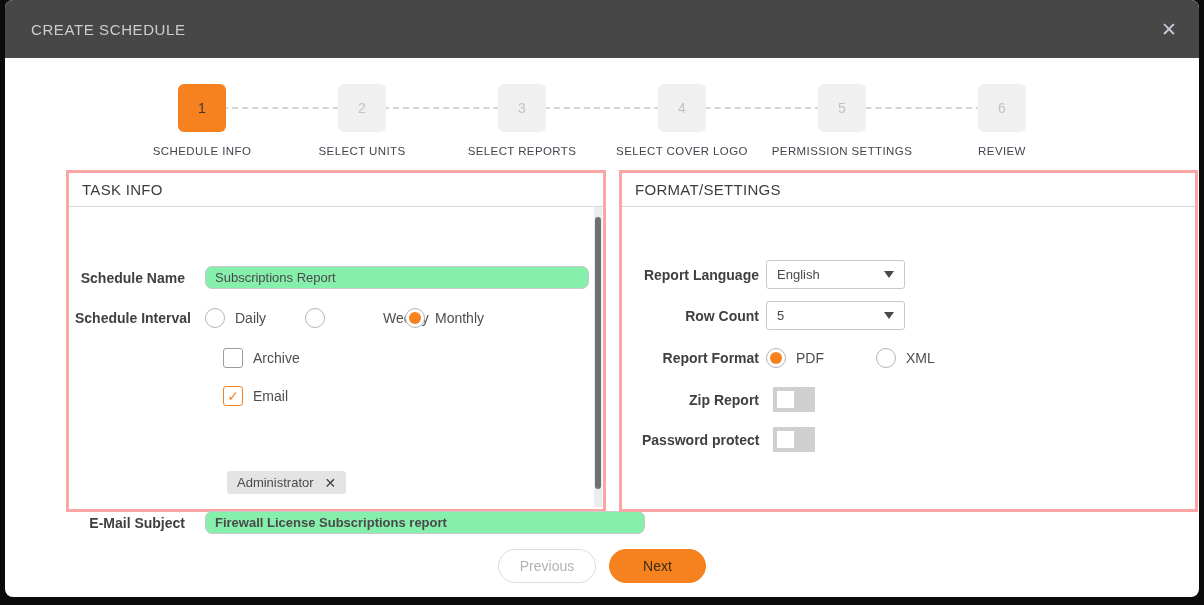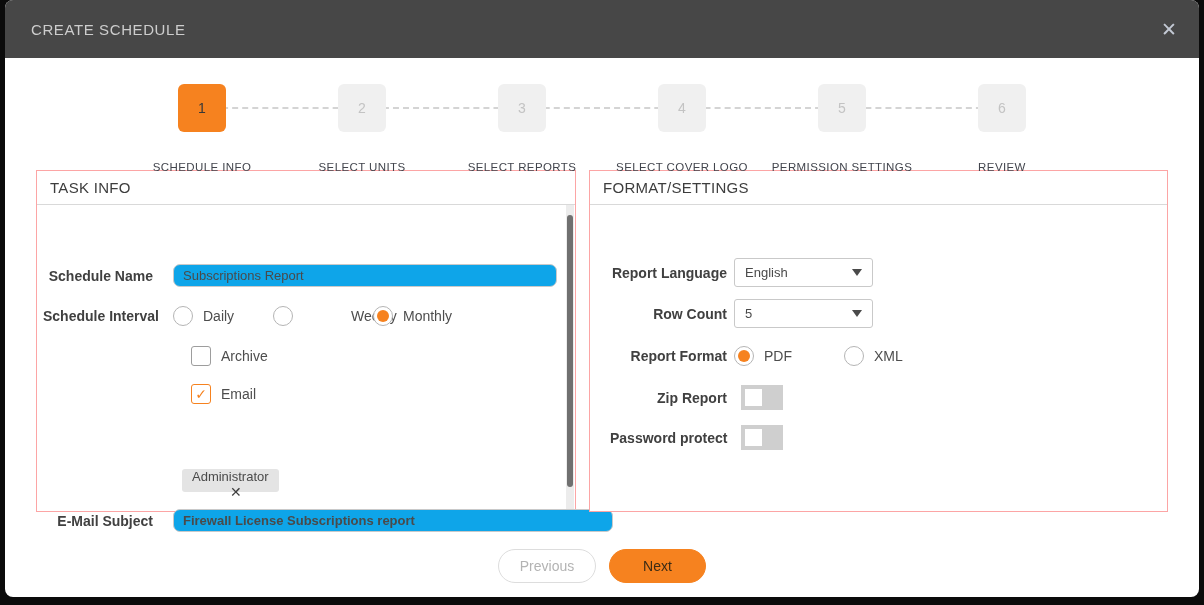--- a/index.html
+++ b/index.html
@@ -35,46 +35,46 @@
     border-top: 2px dashed #d4d4d4; z-index: 0;
   }
   .step { width: 160px; display: flex; flex-direction: column; align-items: center; z-index: 1; }
   .step .sq {
     width: 48px; height: 48px; border-radius: 6px; background: #f0f0f0;
     color: #c3c3c3; font-size: 14px; display: flex; align-items: center;
     justify-content: center; position: relative; z-index: 1;
   }
   .step.active .sq { background: #F6821F; color: #383838; }
   .step .lbl {
-    margin-top: 29px; font-size: 11.5px; color: #42454d; letter-spacing: 0.4px;
+    margin-top: 13px; font-size: 11.5px; color: #42454d; letter-spacing: 0.4px;
     white-space: nowrap;
   }
   
   .panel {
-    position: absolute; top: 170px; border: 1px solid #fca5a5; background: #fff;
+    position: absolute; top: 170px; border: 3px solid #fca5a5; background: #fff; margin-left: 30px;
   }
   .panel.left  { left: 31px;  width: 540px; height: 342px; }
   .panel.right { left: 584px; width: 579px; height: 342px; }
   .panel-header {
     height: 34px; border-bottom: 1px solid #d9d9d9; display: flex;
     align-items: center; padding: 0 13px; font-size: 15px; color: #3d3d3d;
     letter-spacing: 0.3px;
   }
   .panel-body { position: relative; height: calc(100% - 34px); }
   .row { position: absolute; display: flex; align-items: center; }
   .field-label {
     font-size: 14px; font-weight: 700; color: #404040; text-align: right;
     white-space: nowrap;
   }
   .panel.left  .field-label { position: absolute; left: 6px; width: 110px; }
   .panel.right .field-label { position: absolute; left: 20px; width: 117px; }
   .text-input {
     height: 23px; border: 1px solid #c9c9c9; border-radius: 7px;
     font-size: 13px; color: #4a4a4a; padding: 0 9px; outline: none;
-    font-family: "Liberation Sans", sans-serif; background: #0ea5e9;
+    font-family: "Liberation Sans", sans-serif; background: #86efac;
   }
   .dropdown {
     height: 29px; border: 1px solid #c9c9c9; border-radius: 3px; background: #fff;
     display: flex; align-items: center; padding: 0 10px; font-size: 13px;
     color: #4a4a4a; cursor: pointer;
   }
   .dropdown .caret {
     margin-left: auto; width: 0; height: 0;
     border-left: 5.5px solid transparent; border-right: 5.5px solid transparent;
     border-top: 7px solid #4a4a4a;
@@ -211,21 +211,21 @@
 
       <div class="row" style="top:178px; height:22px; width:100%;">
         <span class="checkbox-opt checked" style="position:absolute; left:136px;">
           <span class="checkbox-box">✓</span>
           <span class="opt-label">Email</span>
         </span>
       </div>
 
 
       <div class="row" style="top:264px; height:23px; width:100%;">
-        <span class="chip" style="position:absolute; left:145px;flex-direction:column;">
+        <span class="chip" style="position:absolute; left:158px;">
           <span>Administrator</span>
           <span class="chip-x">✕</span>
         </span>
       </div>
 
       <div class="row" style="top:304px; height:23px; width:100%;">
         <span class="field-label">E-Mail Subject</span>
         <input class="text-input" style="position: absolute; left: 136px; width: 440px; font-weight: bold;" value="Firewall License Subscriptions report">
       </div>
 

